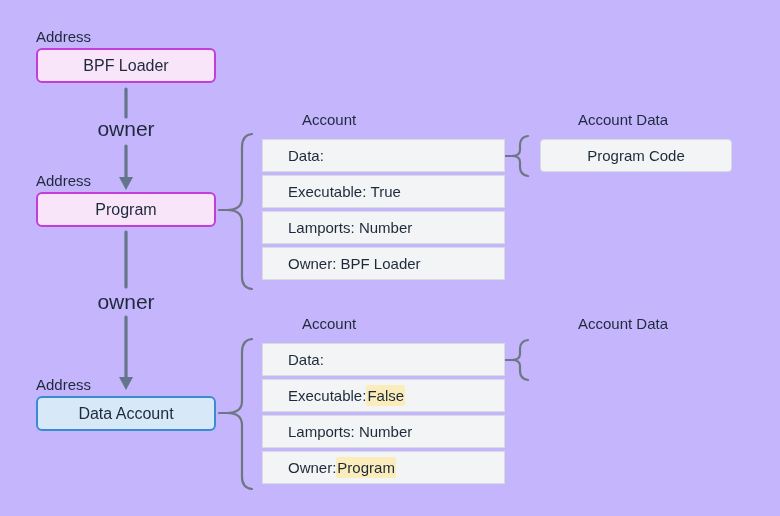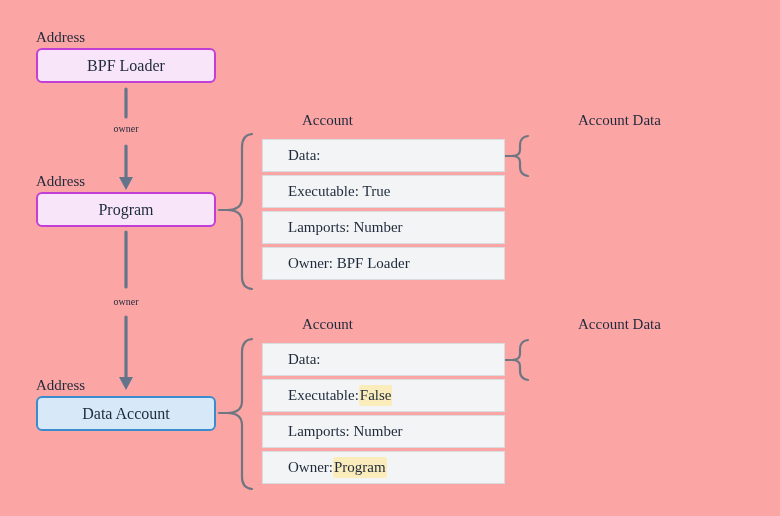--- a/index.html
+++ b/index.html
@@ -1,38 +1,38 @@
 <!DOCTYPE html>
 <html style="--node-pink-fill: #f8e5fa; --node-pink-border: #c13fd4; --node-blue-fill: #d7e9f8; --node-blue-border: #3a8cce; --row-fill: #f2f4f5; --row-border: #d8dcdf; --connector-gray: #64748b; --brace-gray: #6e7781; --highlight-yellow: #fbedbb; --text-dark: #1e2a3b;"><head>
 <meta charset="utf-8">
 <style>
   html,body{margin:0;padding:0;background:#ffffff;}
   .canvas{
-    position:relative;width:780px;height:516px;background:#fca5a5;overflow:hidden;
-    font-family:Liberation Serif, serif;
+    position:relative;width:780px;height:516px;background:#c4b5fd;overflow:hidden;
+    font-family:Liberation Sans, sans-serif;
     color:var(--text-dark,#1e2a3b);
   }
   .connectors{position:absolute;left:0;top:0;z-index:0;}
   .stroke{stroke:var(--connector-gray,#64748b);fill:none;stroke-linecap:round;stroke-linejoin:round;}
   .arrowline{stroke-width:3.2;}
   .braceline{stroke-width:2.2;stroke:var(--brace-gray,#6e7781);}
   .arrowhead{fill:var(--connector-gray,#64748b);stroke:none;}
 
   .addr-label{position:absolute;left:36px;font-size:15px;line-height:20px;z-index:2;}
   .sec-label{position:absolute;font-size:15px;line-height:20px;z-index:2;margin-left:39px;}
 
   .node{
     position:absolute;left:36px;width:180px;height:35px;box-sizing:border-box;
     border-radius:6px;display:flex;align-items:center;justify-content:center;
     font-size:16px;z-index:2;
   }
   .node.pink{background:var(--node-pink-fill,#f8e5fa);border:2px solid var(--node-pink-border,#c13fd4);}
   .node.blue{background:var(--node-blue-fill,#d7e9f8);border:2px solid var(--node-blue-border,#3a8cce);}
 
-  .edge-label{position:absolute;left:36px;width:180px;text-align:center;font-size:10px;line-height:18px;z-index:2;background:transparent;}
+  .edge-label{position:absolute;left:36px;width:180px;text-align:center;font-size:21px;line-height:18px;z-index:2;background:transparent;}
 
   .acct-row{
     position:absolute;left:262px;width:243px;height:33px;box-sizing:border-box;
     background:var(--row-fill,#f2f4f5);border:1px solid var(--row-border,#d8dcdf);
     border-radius:0;display:flex;align-items:center;padding-left:25px;
     font-size:15px;z-index:1;white-space:pre;
   }
   .data-box{
     position:absolute;left:540px;width:192px;height:33px;box-sizing:border-box;
     background:var(--row-fill,#f2f4f5);border:1px solid var(--row-border,#d8dcdf);
@@ -94,20 +94,23 @@
     <span>Executable: </span><span>True</span>
   </div>
   <div class="acct-row" style="top:211px">
     <span>Lamports: </span><span>Number</span>
   </div>
   <div class="acct-row" style="top:247px">
     <span>Owner: </span><span>BPF Loader</span>
   </div>
 
   <div class="sec-label" style="left:539px;top:110px">Account Data</div>
+  <div class="data-box" style="top:139px">
+    <span>Program Code</span>
+  </div>
 
   <div class="sec-label" style="left:263px;top:314px">Account</div>
   <div class="acct-row" style="top:343px">
     <span>Data:</span><span></span>
   </div>
   <div class="acct-row" style="top:379px">
     <span>Executable:</span><span class="hl">False</span>
   </div>
   <div class="acct-row" style="top:415px">
     <span>Lamports: </span><span>Number</span>

